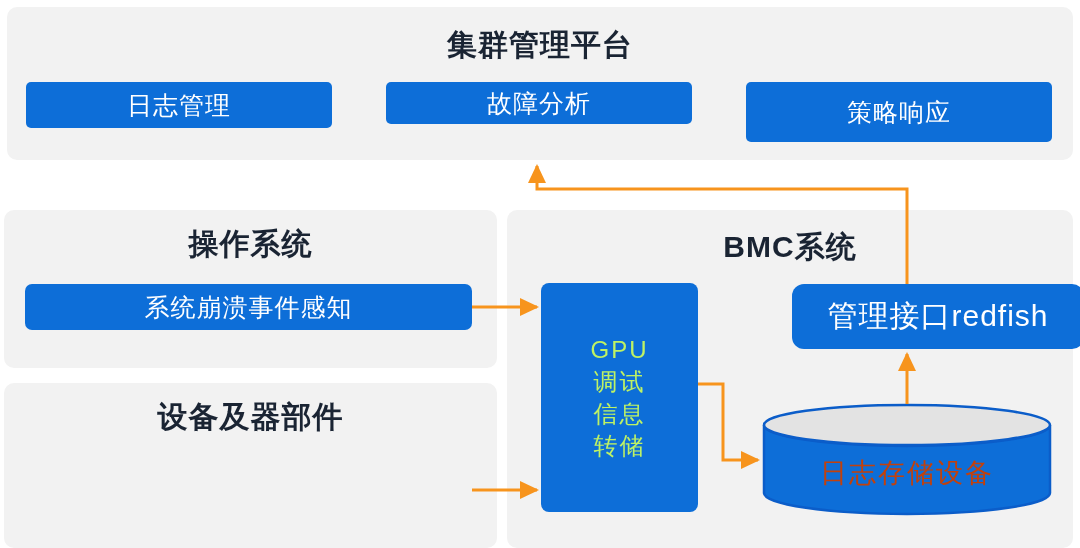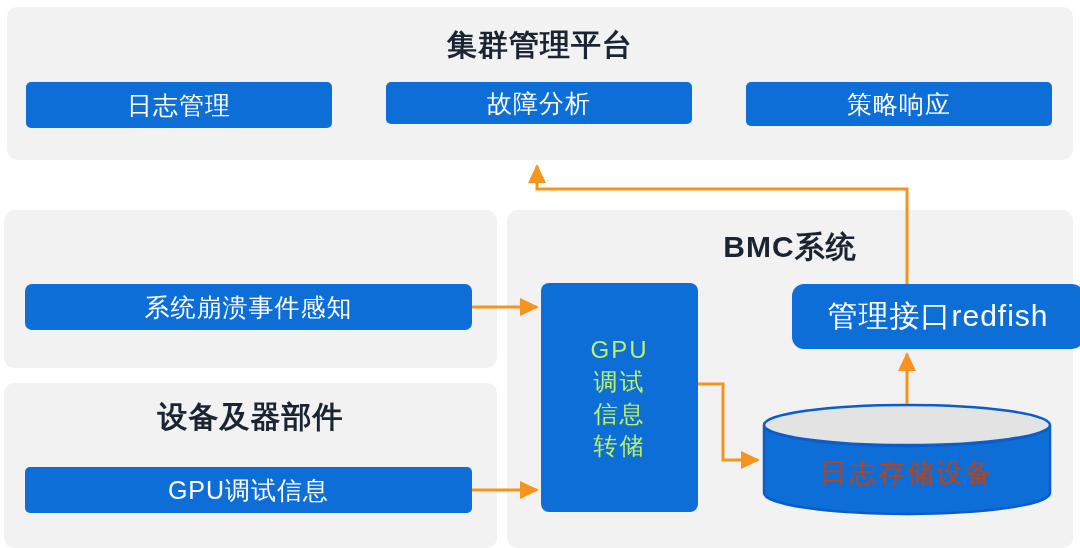--- a/index.html
+++ b/index.html
@@ -79,30 +79,30 @@
 </style>
 </head>
 <body>
 
 <div class="stage">
 
   <div class="panel" style="left:7px; top:7px; width:1066px; height:153px;">
     <div class="panel-title" style="top:18px;">集群管理平台</div>
     <div class="chip" style="left:19px; top:75px; width:306px; height:46px;">日志管理</div>
     <div class="chip" style="left:379px; top:75px; width:306px; height:42px;">故障分析</div>
-    <div class="chip" style="left:739px; top:75px; width:306px; height:44px;">策略响应</div>
+    <div class="chip" style="left:739px; top:75px; width:306px; height:60px;">策略响应</div>
   </div>
 
   <div class="panel" style="left:4px; top:210px; width:493px; height:158px;">
+    <div class="panel-title" style="top:14px;">操作系统</div>
     <div class="chip" style="left:21px; top:74px; width:447px; height:46px;border-radius:7px;">系统崩溃事件感知</div>
   </div>
 
   <div class="panel" style="left:4px; top:383px; width:493px; height:165px;">
     <div class="panel-title" style="top:14px;">设备及器部件</div>
-    <div class="chip" style="left:21px; top:84px; width:447px; height:46px;">GPU调试信息</div>
   </div>
 
   <div class="panel" style="left:507px; top:210px; width:566px; height:338px;">
     <div class="panel-title" style="top:17px;">BMC系统</div>
 
     <div class="dump-box" style="left:34px; top:73px; width:157px; height:229px;">
       <div>GPU</div>
       <div>调试</div>
       <div>信息</div>
       <div>转储</div>

